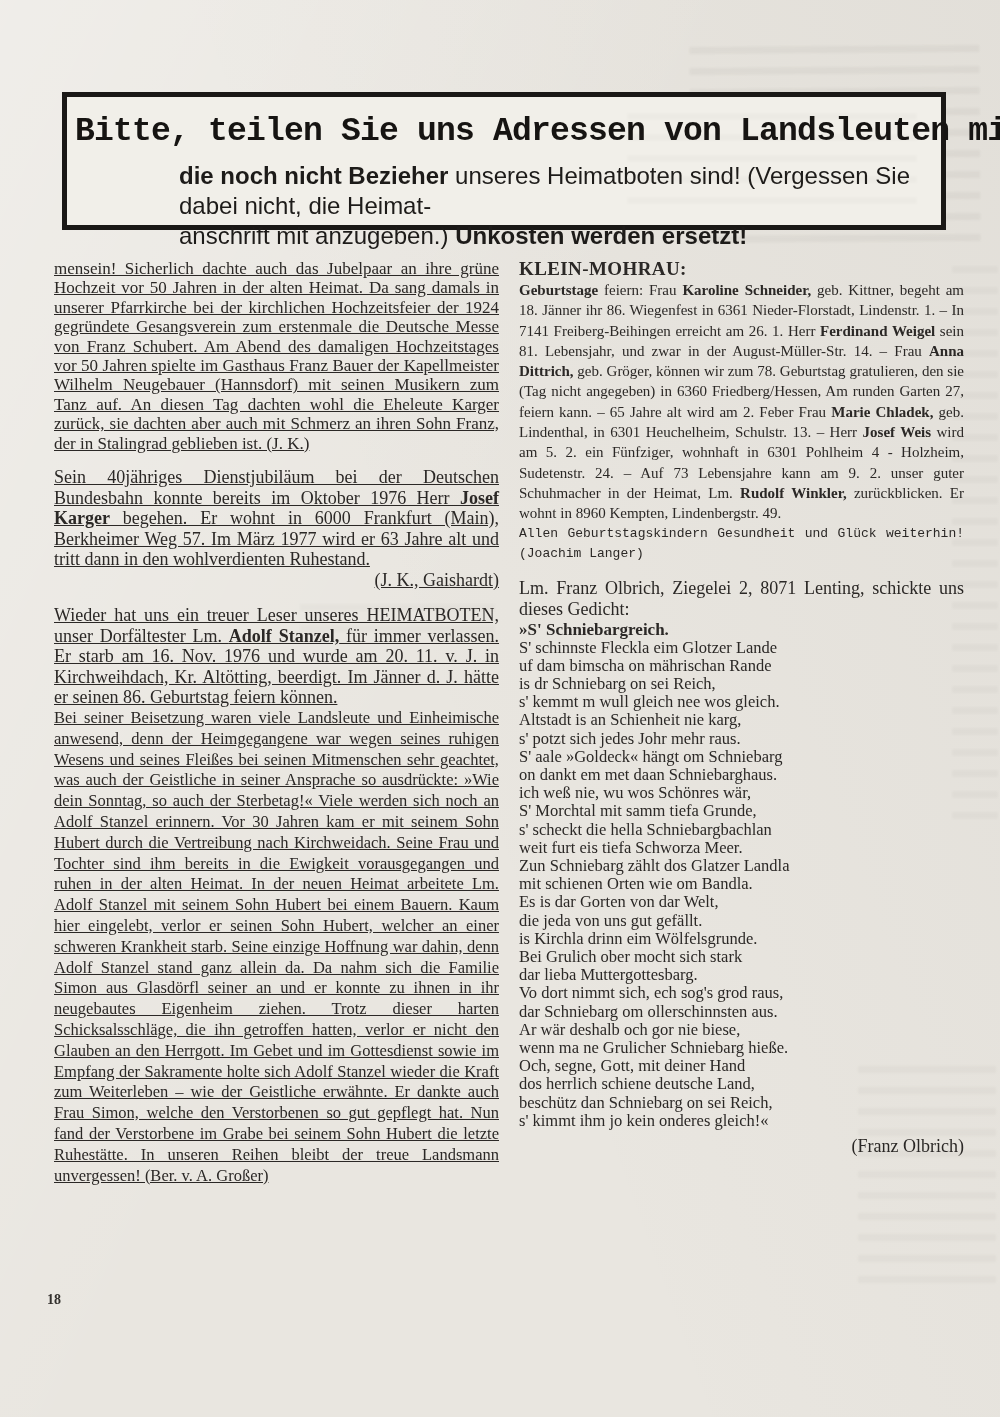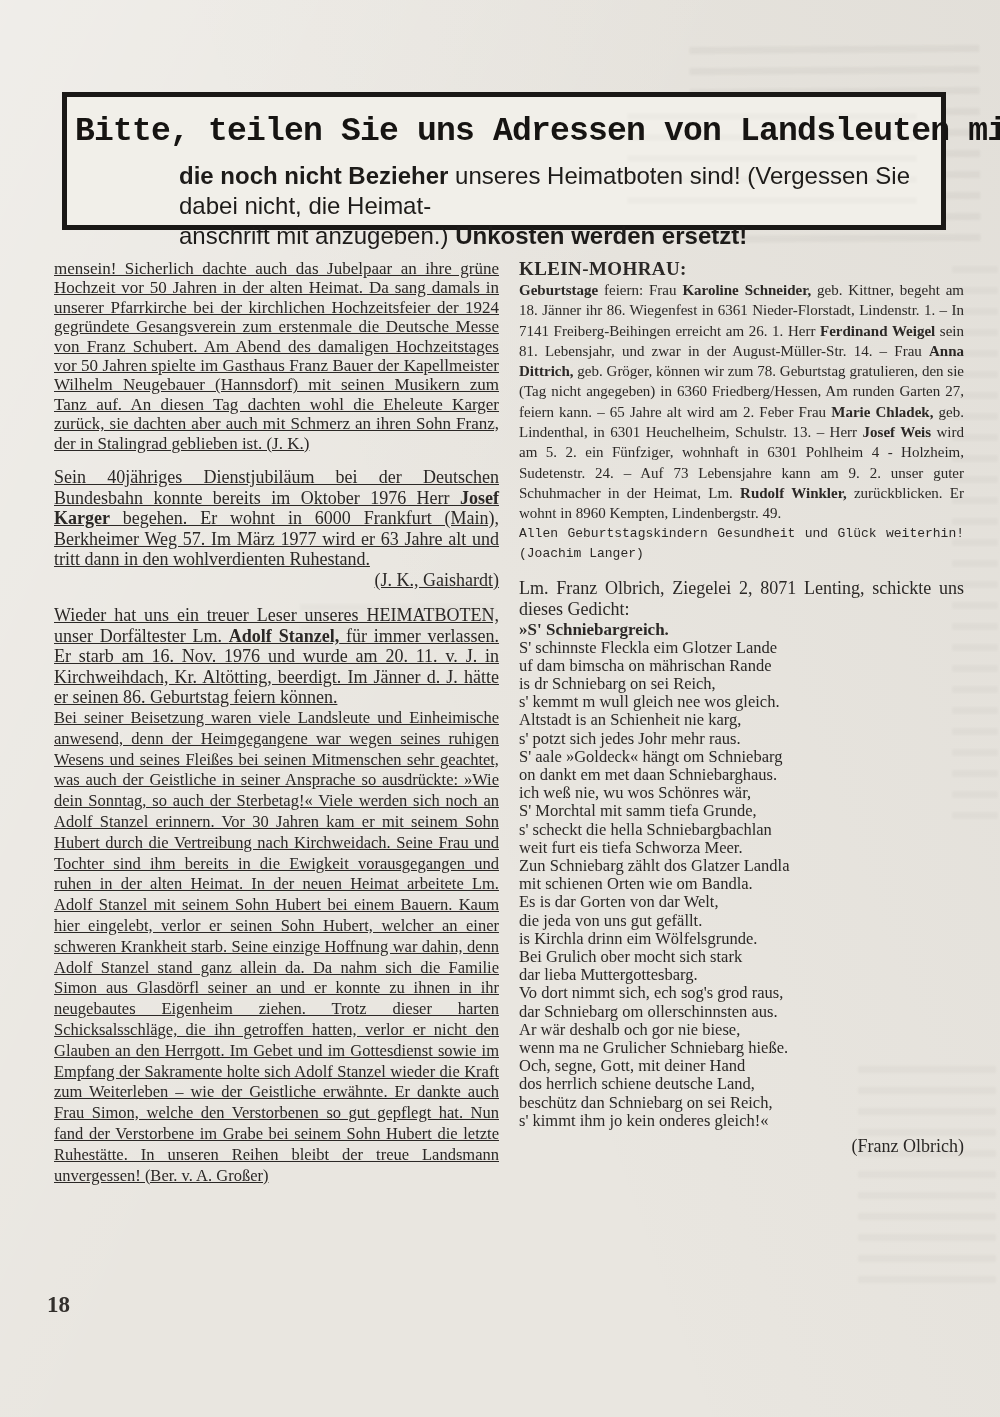--- a/index.html
+++ b/index.html
@@ -75,21 +75,21 @@
   }
   .p-birthdays{font-size:15px;line-height:20.3px;}
   .p-wish{font-size:13px;line-height:20px;font-family:Liberation Mono, monospace;}
   .p-poem-intro{font-size:18px;line-height:21px;}
   .poem-title{font-size:17px;font-weight:bold;line-height:19px;text-align:left;}
   .poem{text-align:left;}
   .poem-line{font-size:16.5px;line-height:18.2px;white-space:nowrap;}
   .b{font-weight:bold;}
   .page-number{
     position:absolute;left:47px;top:1292px;
-    font-size:23px;font-weight:bold;color:#33302d;
+    font-size:14px;font-weight:bold;color:#33302d;
   }
 </style>
 </head>
 <body>
 
 <div class="page">
 
   <div class="ghost" style="left:690px;top:40px;width:290px;height:210px;transform:rotate(-.4deg);"></div>
   <div class="ghost" style="left:952px;top:260px;width:46px;height:560px;opacity:.3;"></div>
   <div class="ghost" style="left:858px;top:1060px;width:138px;height:230px;opacity:.35;"></div>

